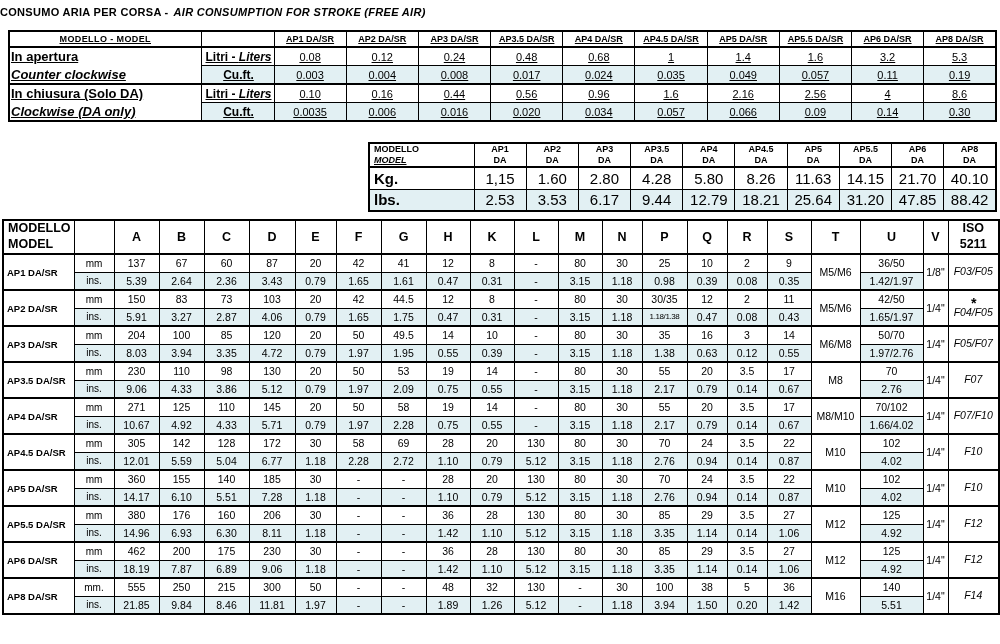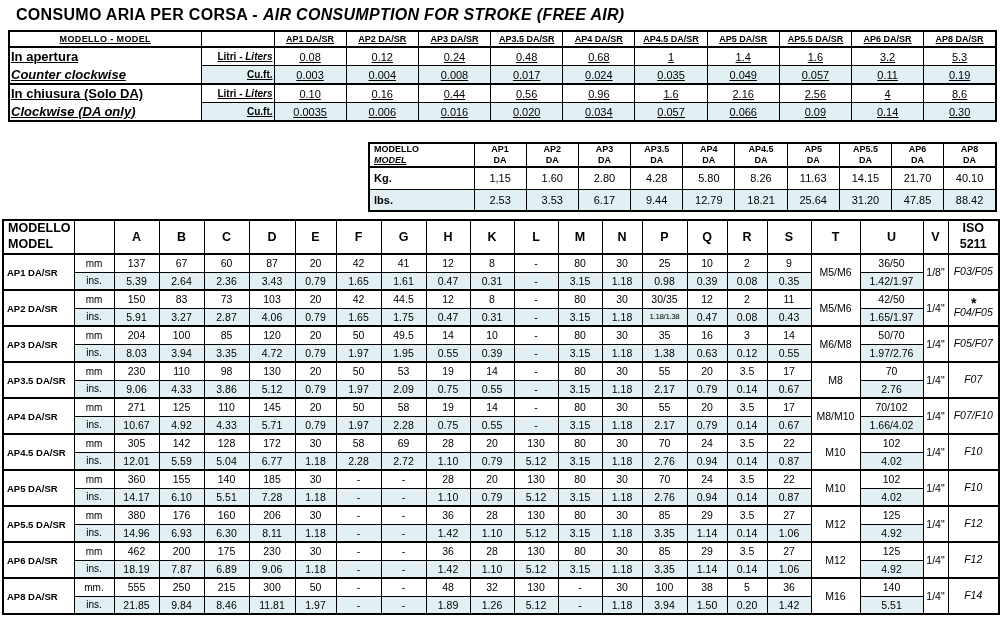--- a/index.html
+++ b/index.html
@@ -8,42 +8,42 @@
     width:1000px; height:644px; background:#ffffff; color:#000;
     font-family:"Liberation Sans","DejaVu Sans",sans-serif;
     -webkit-font-smoothing:antialiased;
   }
   .page { position:relative; width:1000px; height:644px; background:#fff; overflow:hidden; }
   .it { font-style:italic; }
   .ul { text-decoration:underline; }
 
   .title { position:absolute; font-weight:bold; white-space:nowrap; }
   .title .it { margin-left:5px; }
-  #air-title { left:16px; top:6px; font-size:16px; letter-spacing:0.3px; }
+  #air-title { left:0; top:6px; font-size:11px; letter-spacing:0.3px; }
   #weights-title { left:368px; top:139px; font-size:15px; letter-spacing:0.2px; }
   #dim-title { left:4px; top:198px; font-size:16px; letter-spacing:0.3px; }
 
   table { border-collapse:collapse; table-layout:fixed; position:absolute; background:#fff; }
   td,th { border:1px solid #000; padding:0 1px; overflow:hidden; white-space:nowrap;
           text-align:center; vertical-align:middle; font-weight:normal; }
 
   
   #air-table { left:8px; top:30px; width:989px; border:2px solid #000;text-decoration:underline; }
   #air-table tr.hdr th { height:16px; font-size:9px; font-weight:bold; border-bottom:2px solid #000; }
   #air-table th.model-h { font-size:11px; letter-spacing:0.4px; }
   #air-table td { height:18px; font-size:11px; }
   #air-table td.name { text-align:left; font-size:13px; font-weight:bold; line-height:1.35; }
-  #air-table td.unit { text-align:right; padding-left:3px; font-size:10px; font-weight:bold;margin-left:26px; }
+  #air-table td.unit { text-align:center; padding-left:3px; font-size:12px; font-weight:bold;margin-left:26px; }
   #air-table tr.grp2 td { border-top:2px solid #000; }
 
   
   #weights-table { left:368px; top:142px; width:629px; border:2px solid #000; }
   #weights-table tr.hdr th { height:24px; font-size:9px; font-weight:bold; line-height:1.2; border-bottom:2px solid #000; }
   #weights-table th.model-h { text-align:left; padding-left:4px; font-size:10px; }
-  #weights-table td { height:22px; font-size:11px; }
+  #weights-table td { height:22px; font-size:15px; }
   #weights-table td.label { text-align:left; padding-left:4px; font-weight:bold; }
 
   
   #dim-table { left:2px; top:219px; width:996px; border:2px solid #000; }
   #dim-table tr.hdr th { height:34px; font-size:12.5px; font-weight:bold; border-bottom:2px solid #000; }
   #dim-table th.model-h { font-size:8px; line-height:1.25; text-align:left; padding-left:4px; }
   #dim-table th.iso-h { font-size:8px; line-height:1.25; }
   #dim-table td { height:18px; font-size:10.5px; }
   #dim-table td.model { text-align:left; padding-left:3px; font-size:9.5px; font-weight:bold; }
   #dim-table td.unit { font-size:10px; }

